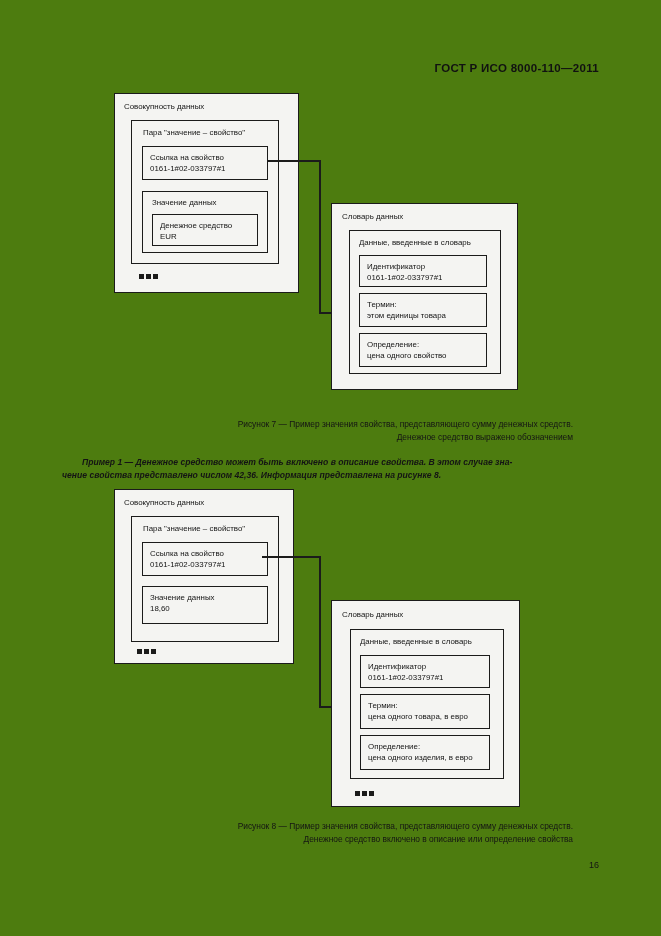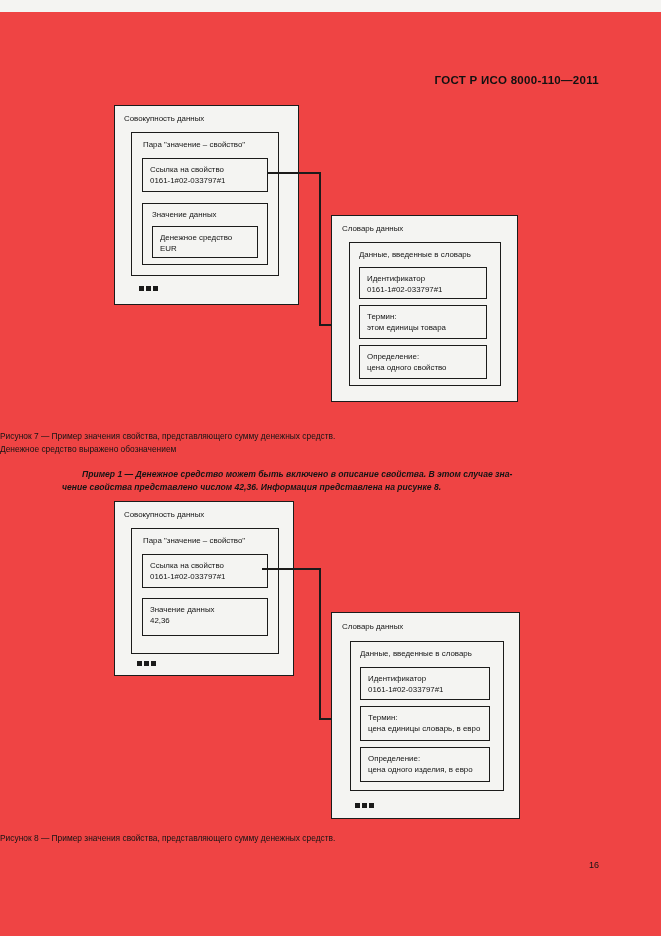--- a/index.html
+++ b/index.html
@@ -14,22 +14,21 @@
     position: relative;
     overflow: hidden;
     font-family: "Liberation Sans", "DejaVu Sans", sans-serif;
     color: #1a1a1a;
     -webkit-font-smoothing: antialiased;
   }
 
   .page {
     position: absolute;
     inset: 0;
-    background: #ef4444;
-    margin-top: 12px;
+    background: #4d7c0f;
   }
 
   
   .std-header {
     position: absolute;
     top: 62px;
     right: 62px;
     font-size: 11.5px;
     font-weight: bold;
     letter-spacing: 0.3px;
@@ -93,21 +92,21 @@
     border-top: 4px solid transparent;
     border-bottom: 4px solid transparent;
     border-left: 7px solid #1b1b1b;
   }
 
   
   .caption {
     position: absolute;
     left: 0;
     width: 573px;
-    text-align: left;
+    text-align: right;
     font-size: 8.4px;
     line-height: 12.5px;
     color: #141414;
   }
   .caption .cl { display: block; }
 
   .example-par {
     position: absolute;
     left: 62px;
     width: 540px;
@@ -228,21 +227,21 @@
         <div class="dbox lvl3" style="left:10px; top:25px; width:126px; height:34px;">
           <div class="box-text">
             <span class="l2">Ссылка на свойство</span>
             <span class="l2">0161-1#02-033797#1</span>
           </div>
         </div>
 
         <div class="dbox lvl3" style="left:10px; top:69px; width:126px; height:38px;">
           <div class="box-text">
             <span class="l2">Значение данных</span>
-            <span class="l2">42,36</span>
+            <span class="l2">18,60</span>
           </div>
         </div>
       </div>
 
       <div class="sqmark" style="left:22px; top:159px;">
           <i></i>
           <i></i>
           <i></i>
         </div>
     </div>
@@ -263,39 +262,40 @@
         <div class="dbox lvl3" style="left:9px; top:25px; width:130px; height:33px;">
           <div class="box-text">
             <span class="l2">Идентификатор</span>
             <span class="l2">0161-1#02-033797#1</span>
           </div>
         </div>
 
         <div class="dbox lvl3" style="left:9px; top:64px; width:130px; height:35px;">
           <div class="box-text">
             <span class="l2">Термин:</span>
-            <span class="l2">цена единицы словарь, в евро</span>
+            <span class="l2">цена одного товара, в евро</span>
           </div>
         </div>
 
         <div class="dbox lvl3" style="left:9px; top:105px; width:130px; height:35px;">
           <div class="box-text">
             <span class="l2">Определение:</span>
             <span class="l2">цена одного изделия, в евро</span>
           </div>
         </div>
       </div>
 
       <div class="sqmark" style="left:23px; top:190px;">
           <i></i>
           <i></i>
           <i></i>
         </div>
     </div>
 
     <div class="caption" style="top:820px;">
       <span class="cl">Рисунок  8 — Пример значения свойства, представляющего сумму денежных средств.</span>
+      <span class="cl">Денежное средство включено в описание или определение свойства</span>
     </div>
   </div>
 
   <div class="page-no">16</div>
 
 </div>
 
 </body></html>

